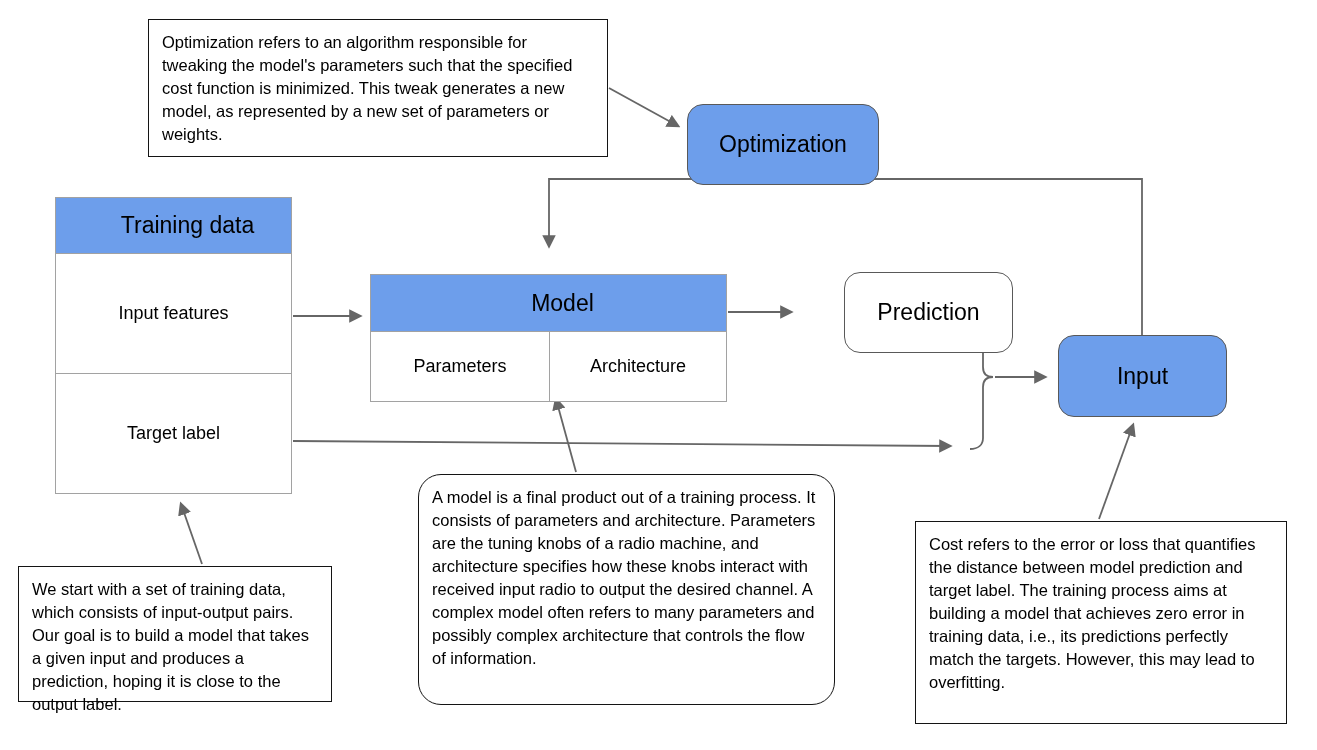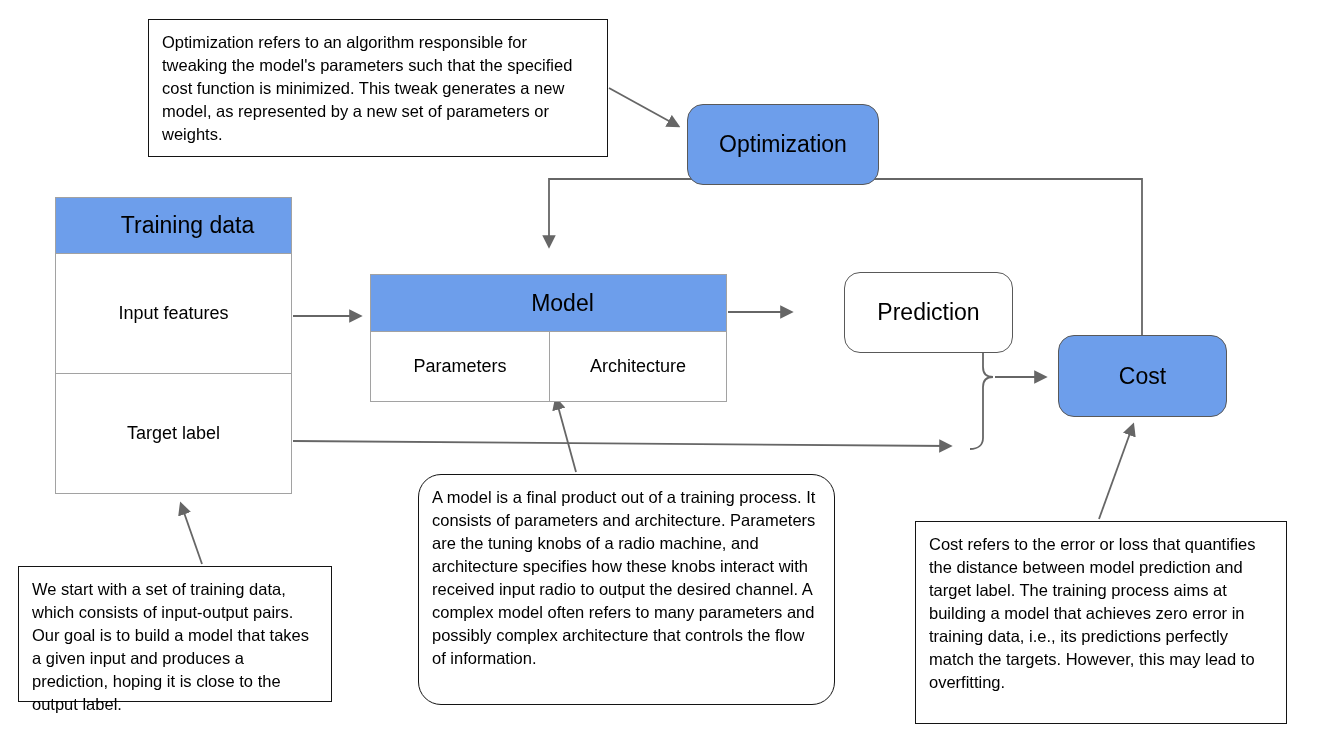--- a/index.html
+++ b/index.html
@@ -93,21 +93,21 @@
       <div id="cell-params" class="cell">Parameters</div>
       <div id="cell-arch" class="cell">Architecture</div>
     </div>
   </div>
 
   <div id="node-pred" class="node rounded white">
     <span>Prediction</span>
   </div>
 
   <div id="node-cost" class="node rounded blue">
-    <span>Cost</span>
+    <span>Input</span>
   </div>
 
   <div id="note-training" class="note">We start with a set of training data, which consists of input-output pairs. Our goal is to build a model that takes a given input and produces a prediction, hoping it is close to the output label.</div>
 
   <div id="note-model" class="note">A model is a final product out of a training process. It consists of parameters and architecture. Parameters are the tuning knobs of a radio machine, and architecture specifies how these knobs interact with received input radio to output the desired channel. A complex model often refers to many parameters and possibly complex architecture that controls the flow of information.</div>
 
   <div id="note-cost" class="note">Cost refers to the error or loss that quantifies the distance between model prediction and target label. The training process aims at building a model that achieves zero error in training data, i.e., its predictions perfectly match the targets. However, this may lead to overfitting.</div>
 
 </div>
 

